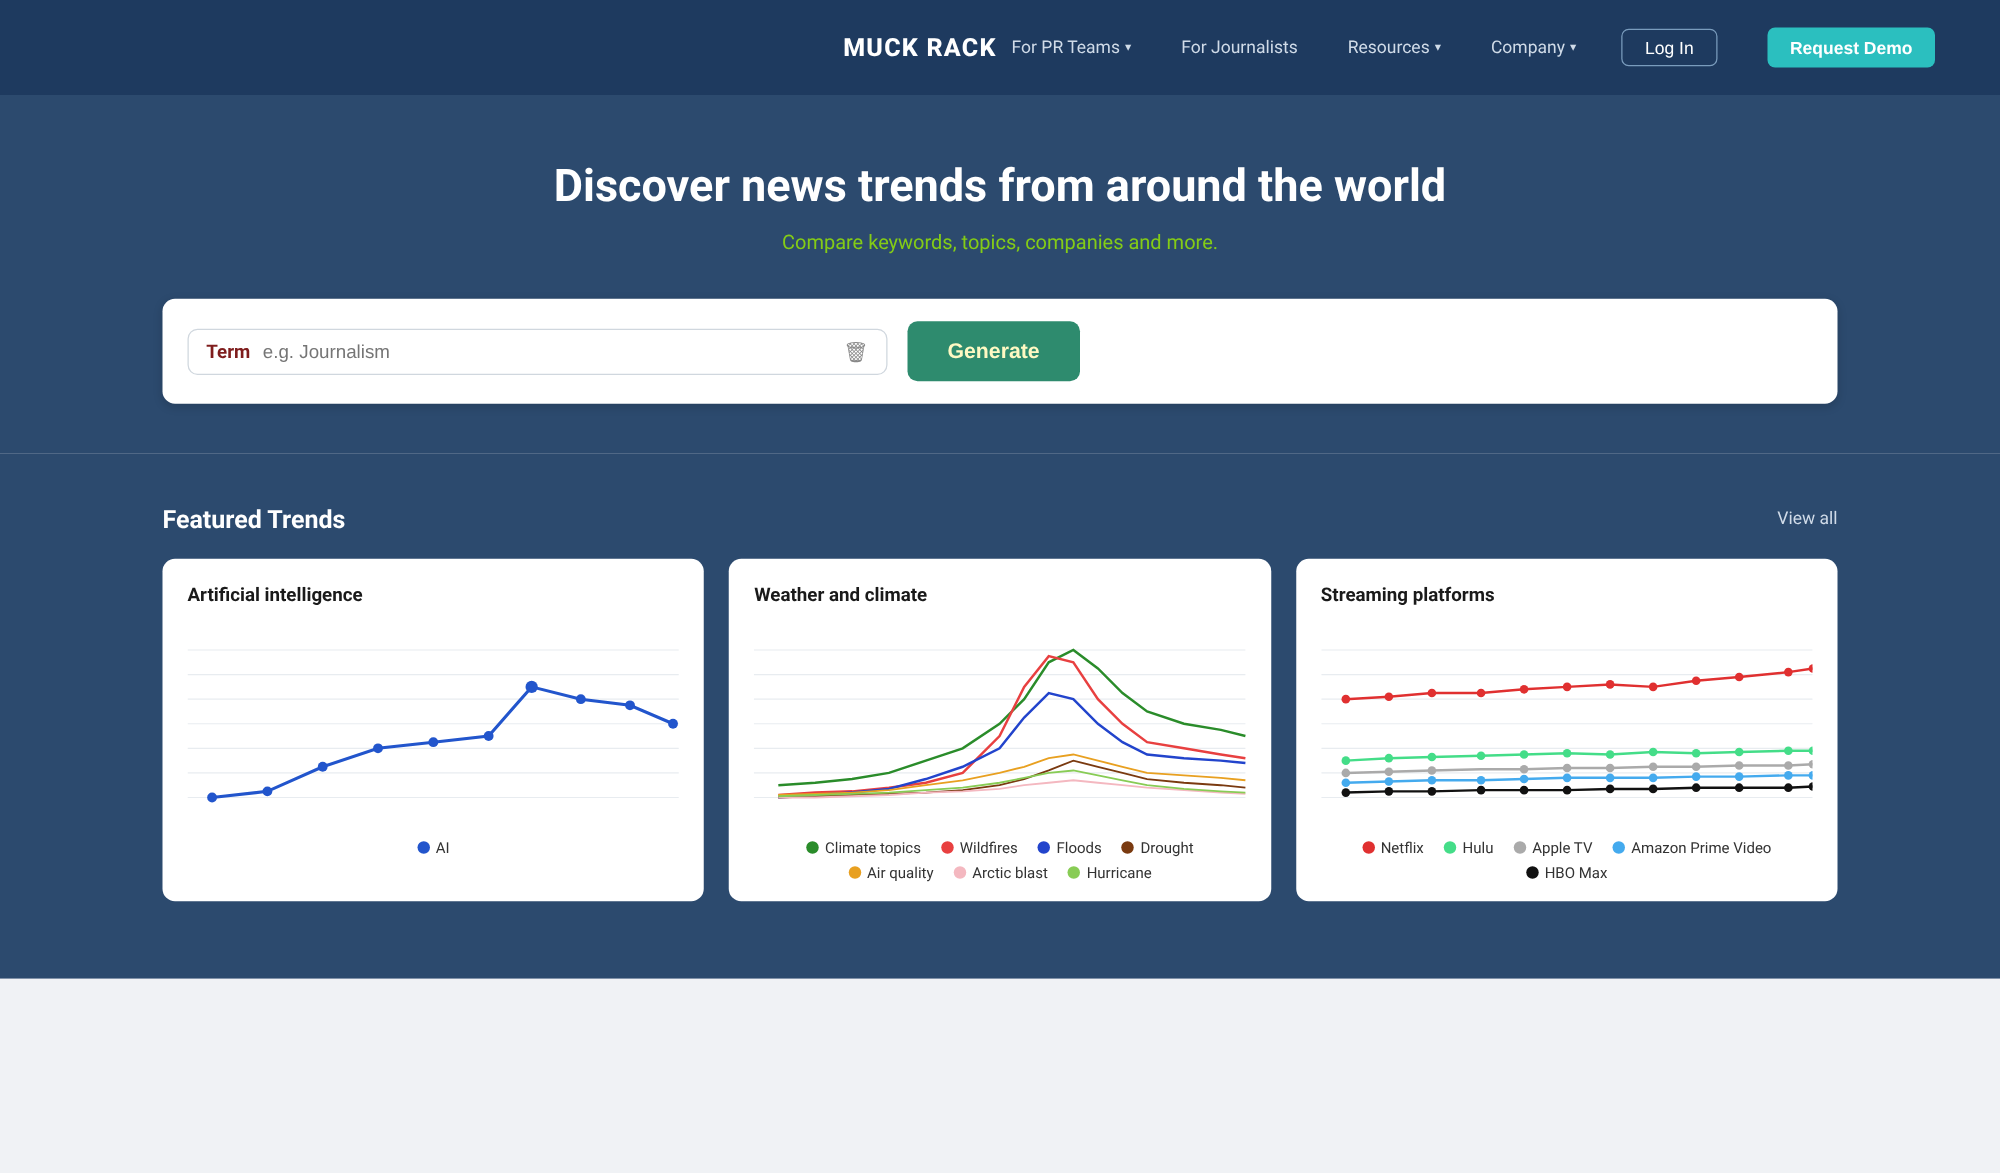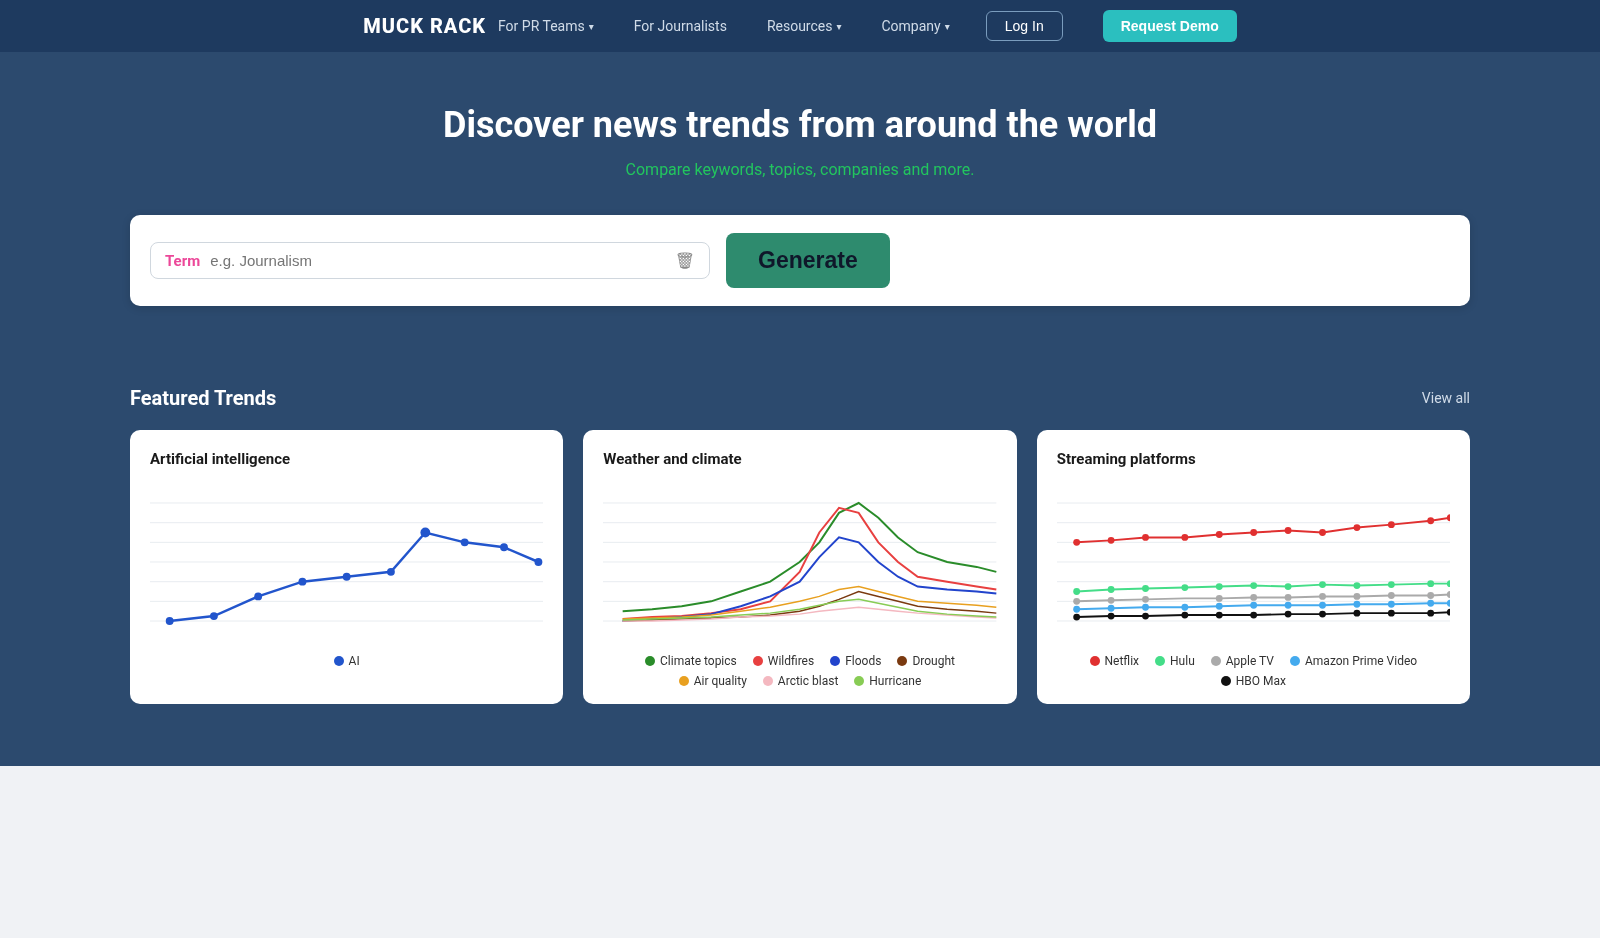--- a/index.html
+++ b/index.html
@@ -4,22 +4,22 @@
   <style>
     * { box-sizing: border-box; margin: 0; padding: 0; }
     body { font-family: -apple-system, BlinkMacSystemFont, 'Segoe UI', Roboto, sans-serif; background: #f0f2f5; }
 
     
     nav {
       background: #1e3a5f;
       display: flex;
       align-items: center;
       padding: 0 52px;
-      height: 52px;
-      justify-content: center;
+      height: 76px;
+      justify-content: flex-end;
     }
     .nav-logo {
       color: #fff;
       font-weight: 800;
       font-size: 20px;
       letter-spacing: 1px;
     }
     .nav-links {
       display: flex;
       align-items: center;
@@ -65,21 +65,21 @@
       text-align: center;
       padding: 52px 32px 40px;
     }
     .hero h1 {
       color: #fff;
       font-size: 36px;
       font-weight: 700;
       margin-bottom: 14px;
     }
     .hero p {
-      color: #22c55e;
+      color: #84cc16;
       font-size: 16px;
       margin-bottom: 36px;
     }
 
     
     .search-bar {
       background: #fff;
       border-radius: 10px;
       padding: 18px 20px;
       display: flex;
@@ -94,21 +94,21 @@
       align-items: center;
       border: 1.5px solid #d0d7de;
       border-radius: 8px;
       padding: 8px 14px;
       gap: 10px;
       flex: 0 0 560px;
     }
     .term-label {
       font-weight: 700;
       font-size: 15px;
-      color: #ec4899;
+      color: #7f1d1d;
       white-space: nowrap;
     }
     .term-input {
       border: none;
       outline: none;
       font-size: 15px;
       color: #aaa;
       flex: 1;
       background: transparent;
     }
@@ -127,25 +127,25 @@
       padding: 12px 24px;
       cursor: pointer;
     }
     .add-term-label {
       color: #2a7a9e;
       font-size: 15px;
       font-weight: 500;
     }
     .generate-btn {
       background: #2e8b6e;
-      color: #0f172a;
+      color: #fef9c3;
       border: none;
       border-radius: 8px;
       padding: 14px 32px;
-      font-size: 23px;
+      font-size: 17px;
       font-weight: 600;
       cursor: pointer;
       white-space: nowrap;
     }
 
     
     .content {
       background: #2c4a6e;
       padding: 40px 32px 32px;
       min-height: 420px;

